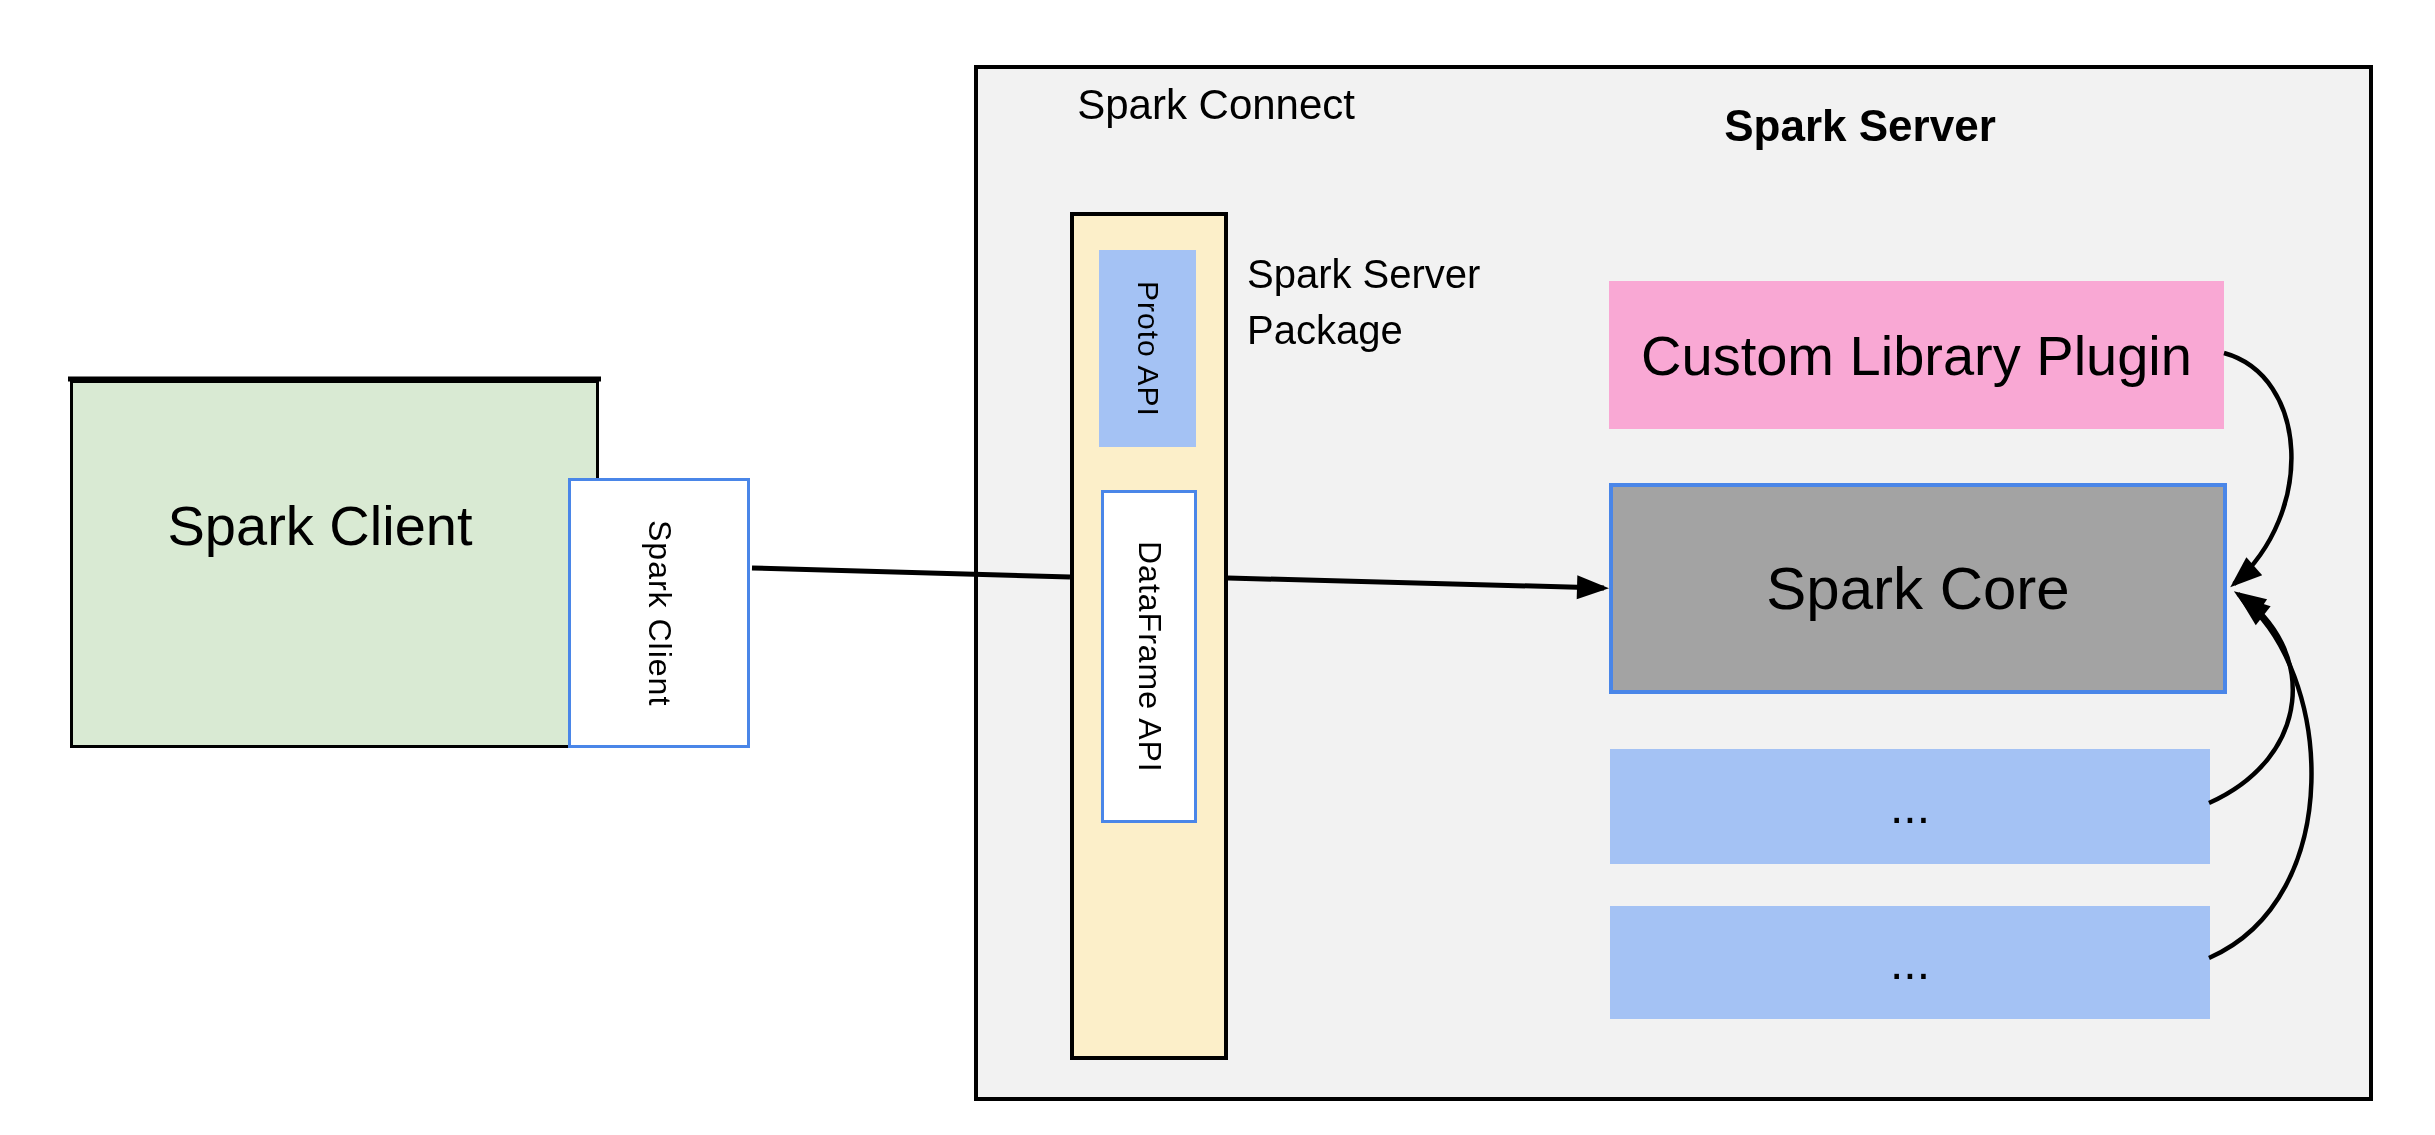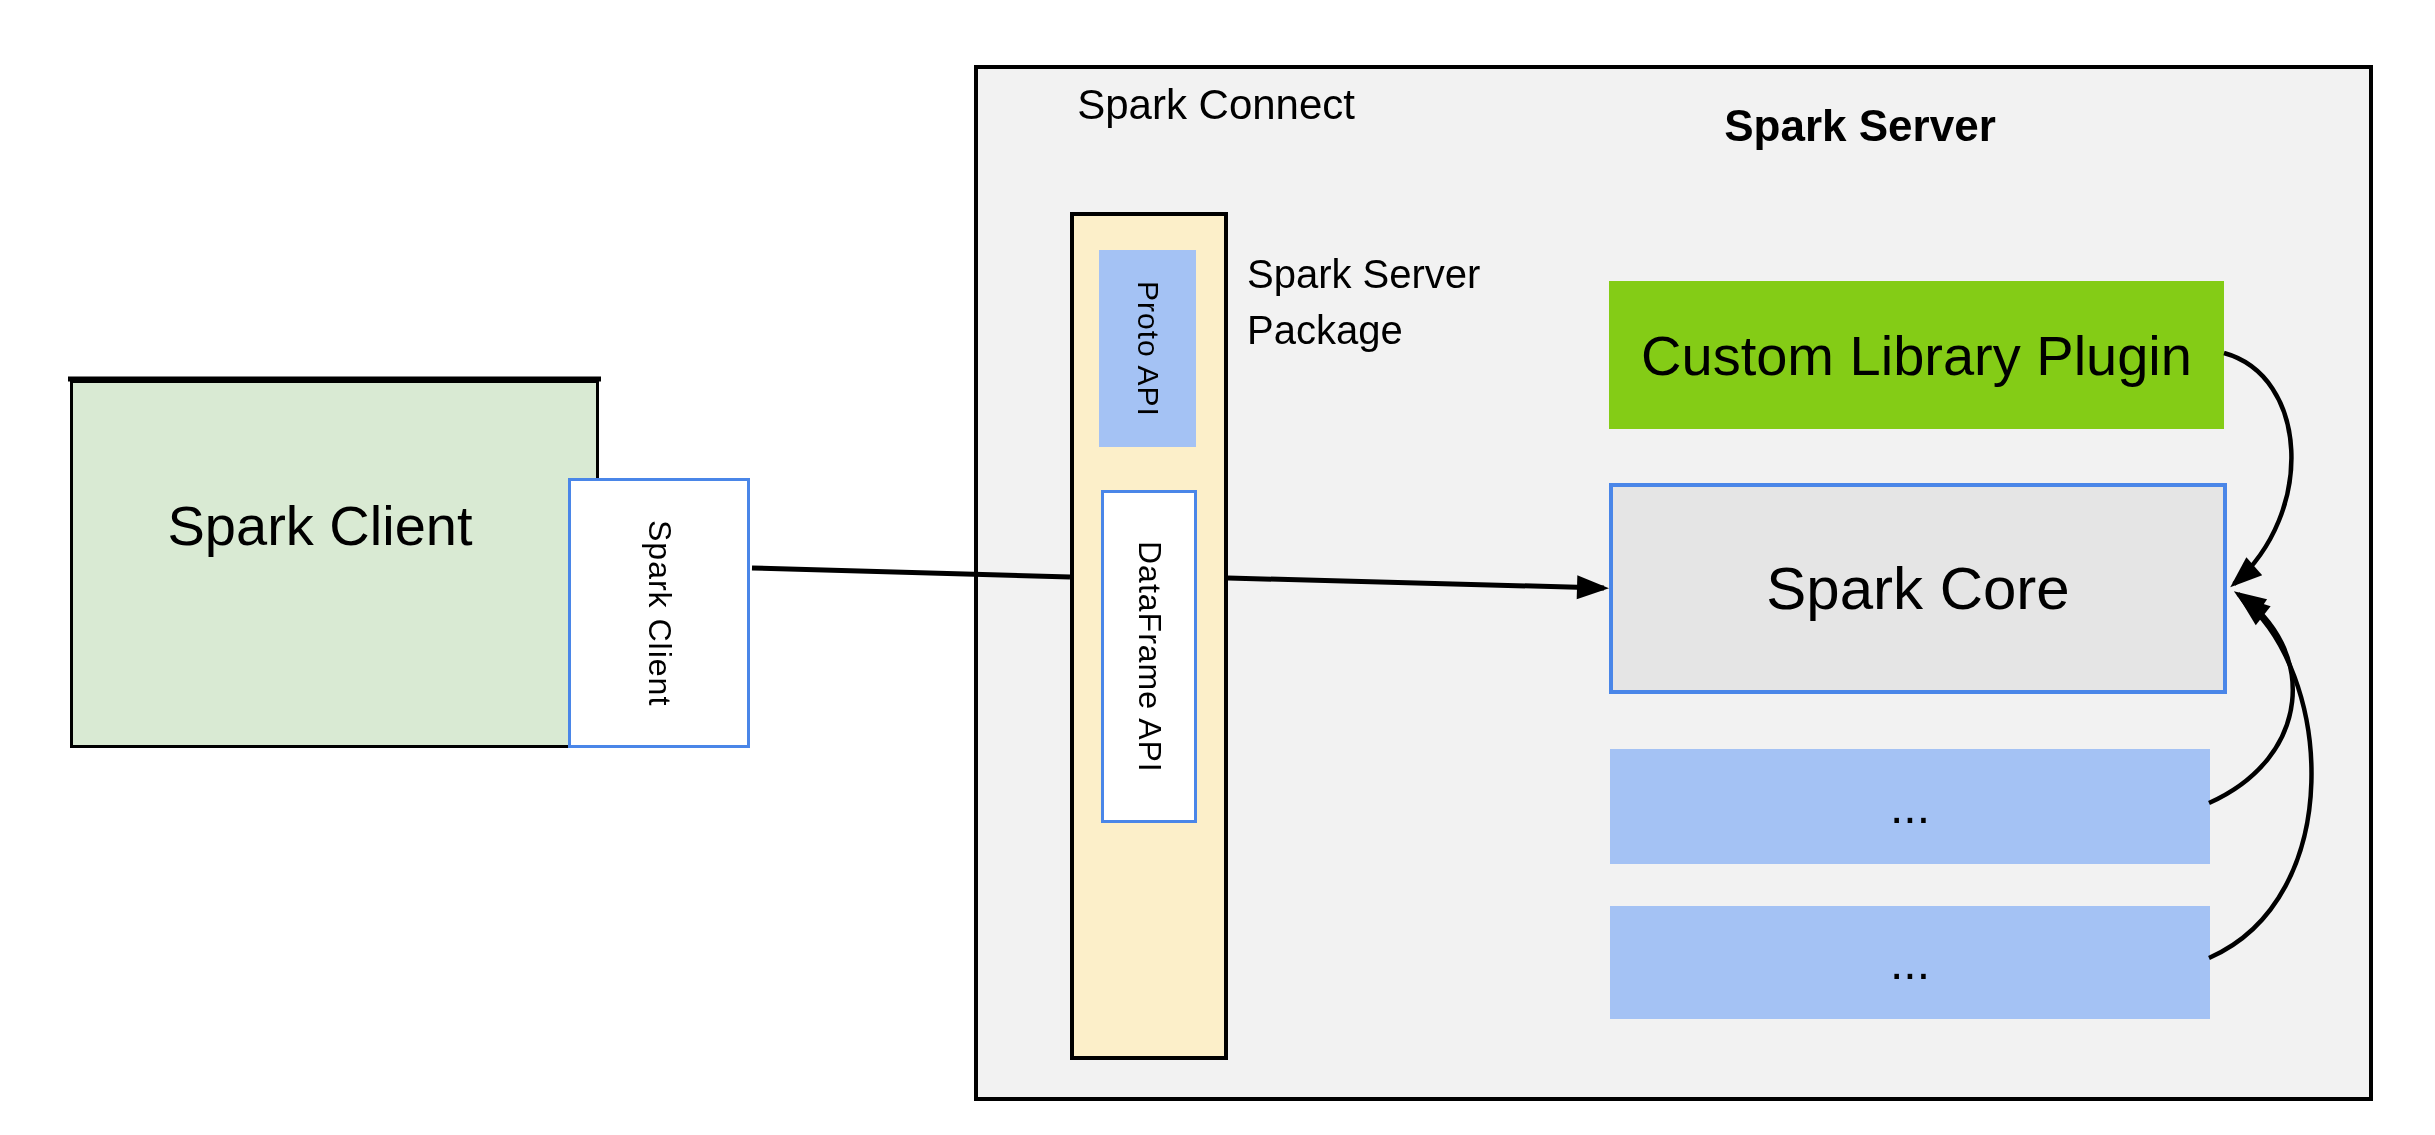--- a/index.html
+++ b/index.html
@@ -32,23 +32,23 @@
   #api-column{left:1070px;top:212px;width:158px;height:848px;
     background:#fcefc9;border:4px solid #000;}
   #proto-box{left:1099px;top:250px;width:97px;height:197px;
     background:#a4c2f4;font-size:30px;}
   #dataframe-box{left:1101px;top:490px;width:96px;height:333px;
     background:#ffffff;border:3px solid #4a86e8;font-size:32px;}
   #library-label{left:1247px;top:246px;font-size:40px;line-height:56px;text-align:left;}
 
   
   #plugin-box{left:1609px;top:281px;width:615px;height:148px;
-    background:#84cc16;font-size:56px;}
+    background:#f9a8d4;font-size:56px;}
   #core-box{left:1609px;top:483px;width:618px;height:211px;
-    background:#e5e5e5;border:4px solid #4a86e8;font-size:60px;}
+    background:#a3a3a3;border:4px solid #4a86e8;font-size:60px;}
   #ellipsis-box-1{left:1610px;top:749px;width:600px;height:115px;
     background:#a4c2f4;font-size:48px;}
   #ellipsis-box-2{left:1610px;top:906px;width:600px;height:113px;
     background:#a4c2f4;font-size:48px;}
 
   
   #green-box{left:70px;top:380px;width:529px;height:368px;
     background:#d9ead3;border:3px solid #000;}
   #client-app-text{left:60px;top:489px;width:520px;
     font-size:56px;line-height:74px;text-align:center;}

